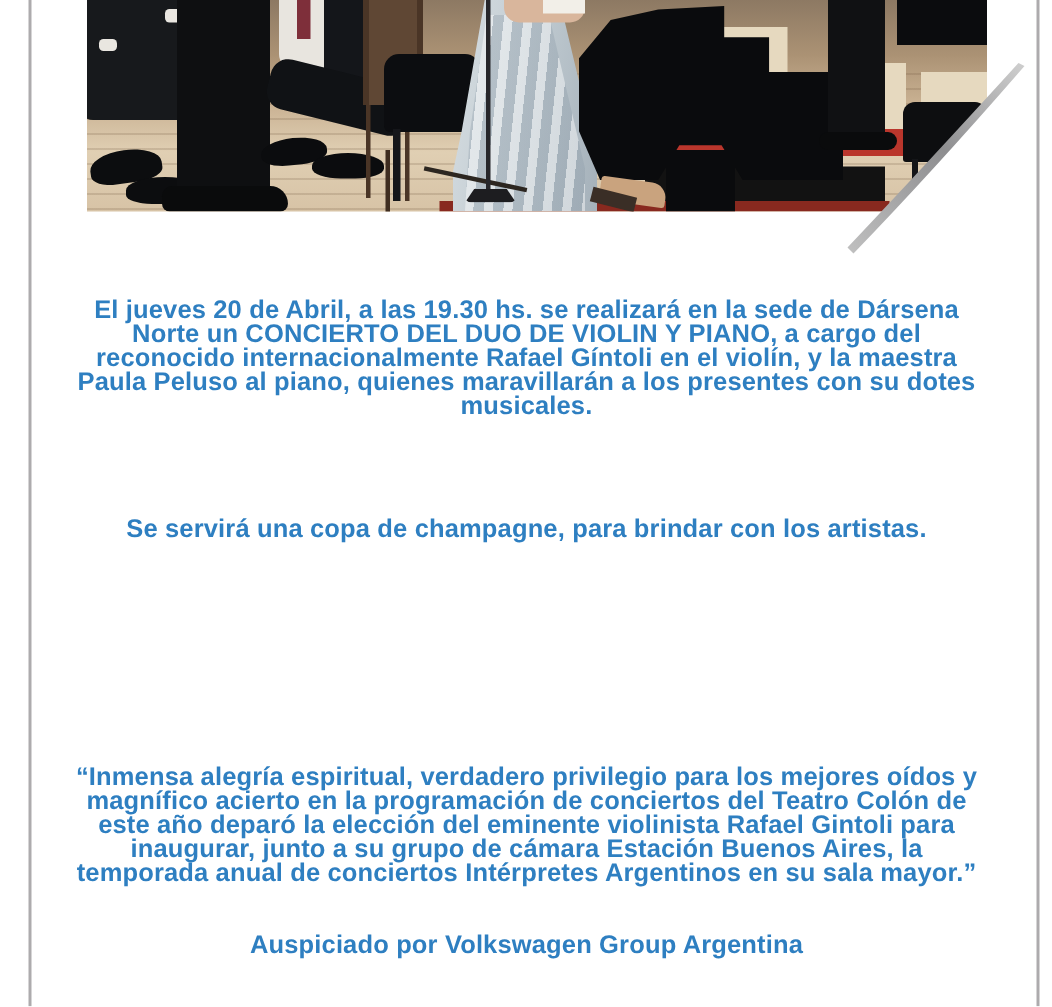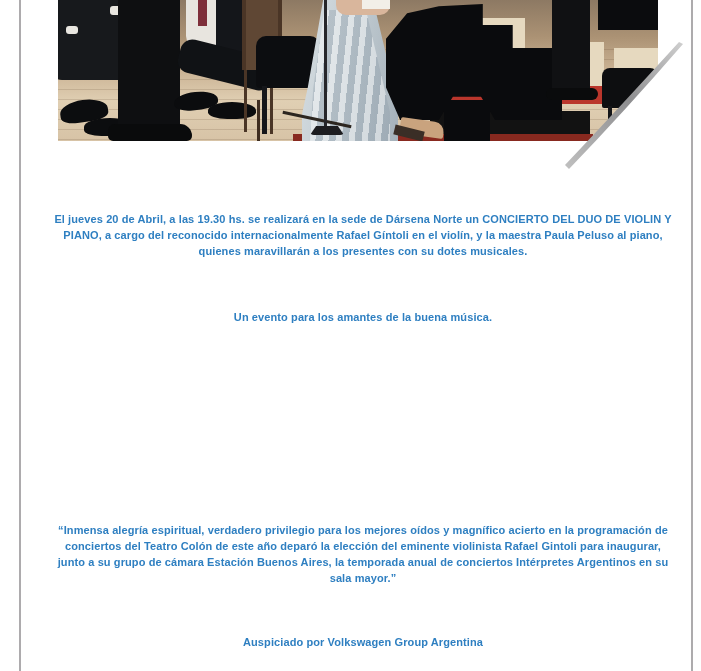--- a/index.html
+++ b/index.html
@@ -68,22 +68,22 @@
   .mic-pole{left:266px;top:0;width:3px;height:133px;background:#26262a;}
   .mic-base{left:252px;top:126px;width:34px;height:9px;background:#1d1d20;border-radius:4px;clip-path:polygon(18% 0,82% 0,100% 100%,0 100%);}
   .floor-cable{left:224px;top:118px;width:70px;height:3px;background:#2c2620;transform:rotate(12deg);}
 
   
   .corner-svg{position:absolute;left:0;top:0;width:701px;height:671px;pointer-events:none;}
 
   
   .txt{
     position:absolute;left:41px;width:620px;text-align:center;
-    color:var(--accent-blue,#2e7fc1);font-weight:bold;font-size:11px;line-height:16px;
-    margin:12px;letter-spacing:.1px;
+    color:var(--accent-blue,#2e7fc1);font-weight:bold;font-size:17px;line-height:16px;
+    margin:0;letter-spacing:.1px;
   }
   .byline{color:var(--byline-blue,#8fb3d5);font-weight:normal;letter-spacing:.4px;}
   .p1{top:199px;} .p2{top:297px;} .p3{top:345px;} .p4{top:393px;} .p5{top:441px;}
   .pq{top:510px;} .pa{top:571px;} .ps{top:622px;}
 </style>
 </head>
 <body>
 
 <div class="page">
 
@@ -139,17 +139,17 @@
         <stop offset="0" stop-color="#cccccc"></stop>
         <stop offset="0.45" stop-color="#8e8e90"></stop>
         <stop offset="1" stop-color="#bfbfbf"></stop>
       </linearGradient>
     </defs>
     <polygon points="658,68 658,142 588,142" fill="#ffffff"></polygon>
     <path d="M683,44 Q624,112 569,169 L565,165 Q619,108 679,42 Z" fill="url(#streakg)"></path>
   </svg>
 
   <p class="txt p1">El jueves 20 de Abril, a las 19.30 hs. se realizará en la sede de Dársena Norte un CONCIERTO DEL DUO DE VIOLIN Y PIANO, a cargo del reconocido internacionalmente Rafael Gíntoli en el violín, y la maestra Paula Peluso al piano, quienes maravillarán a los presentes con su dotes musicales.</p>
-  <p class="txt p2">Un evento para los amantes de la buena música.</p>
+  <p class="txt p3">Se servirá una copa de champagne, para brindar con los artistas.</p>
   <p class="txt pq">“Inmensa alegría espiritual, verdadero privilegio para los mejores oídos y magnífico acierto en la programación de conciertos del Teatro Colón de este año deparó la elección del eminente violinista Rafael Gintoli para inaugurar, junto a su grupo de cámara Estación Buenos Aires, la temporada anual de conciertos Intérpretes Argentinos en su sala mayor.”</p>
   <p class="txt ps">Auspiciado por Volkswagen Group Argentina</p>
 
 </div>
 
 </body></html>

